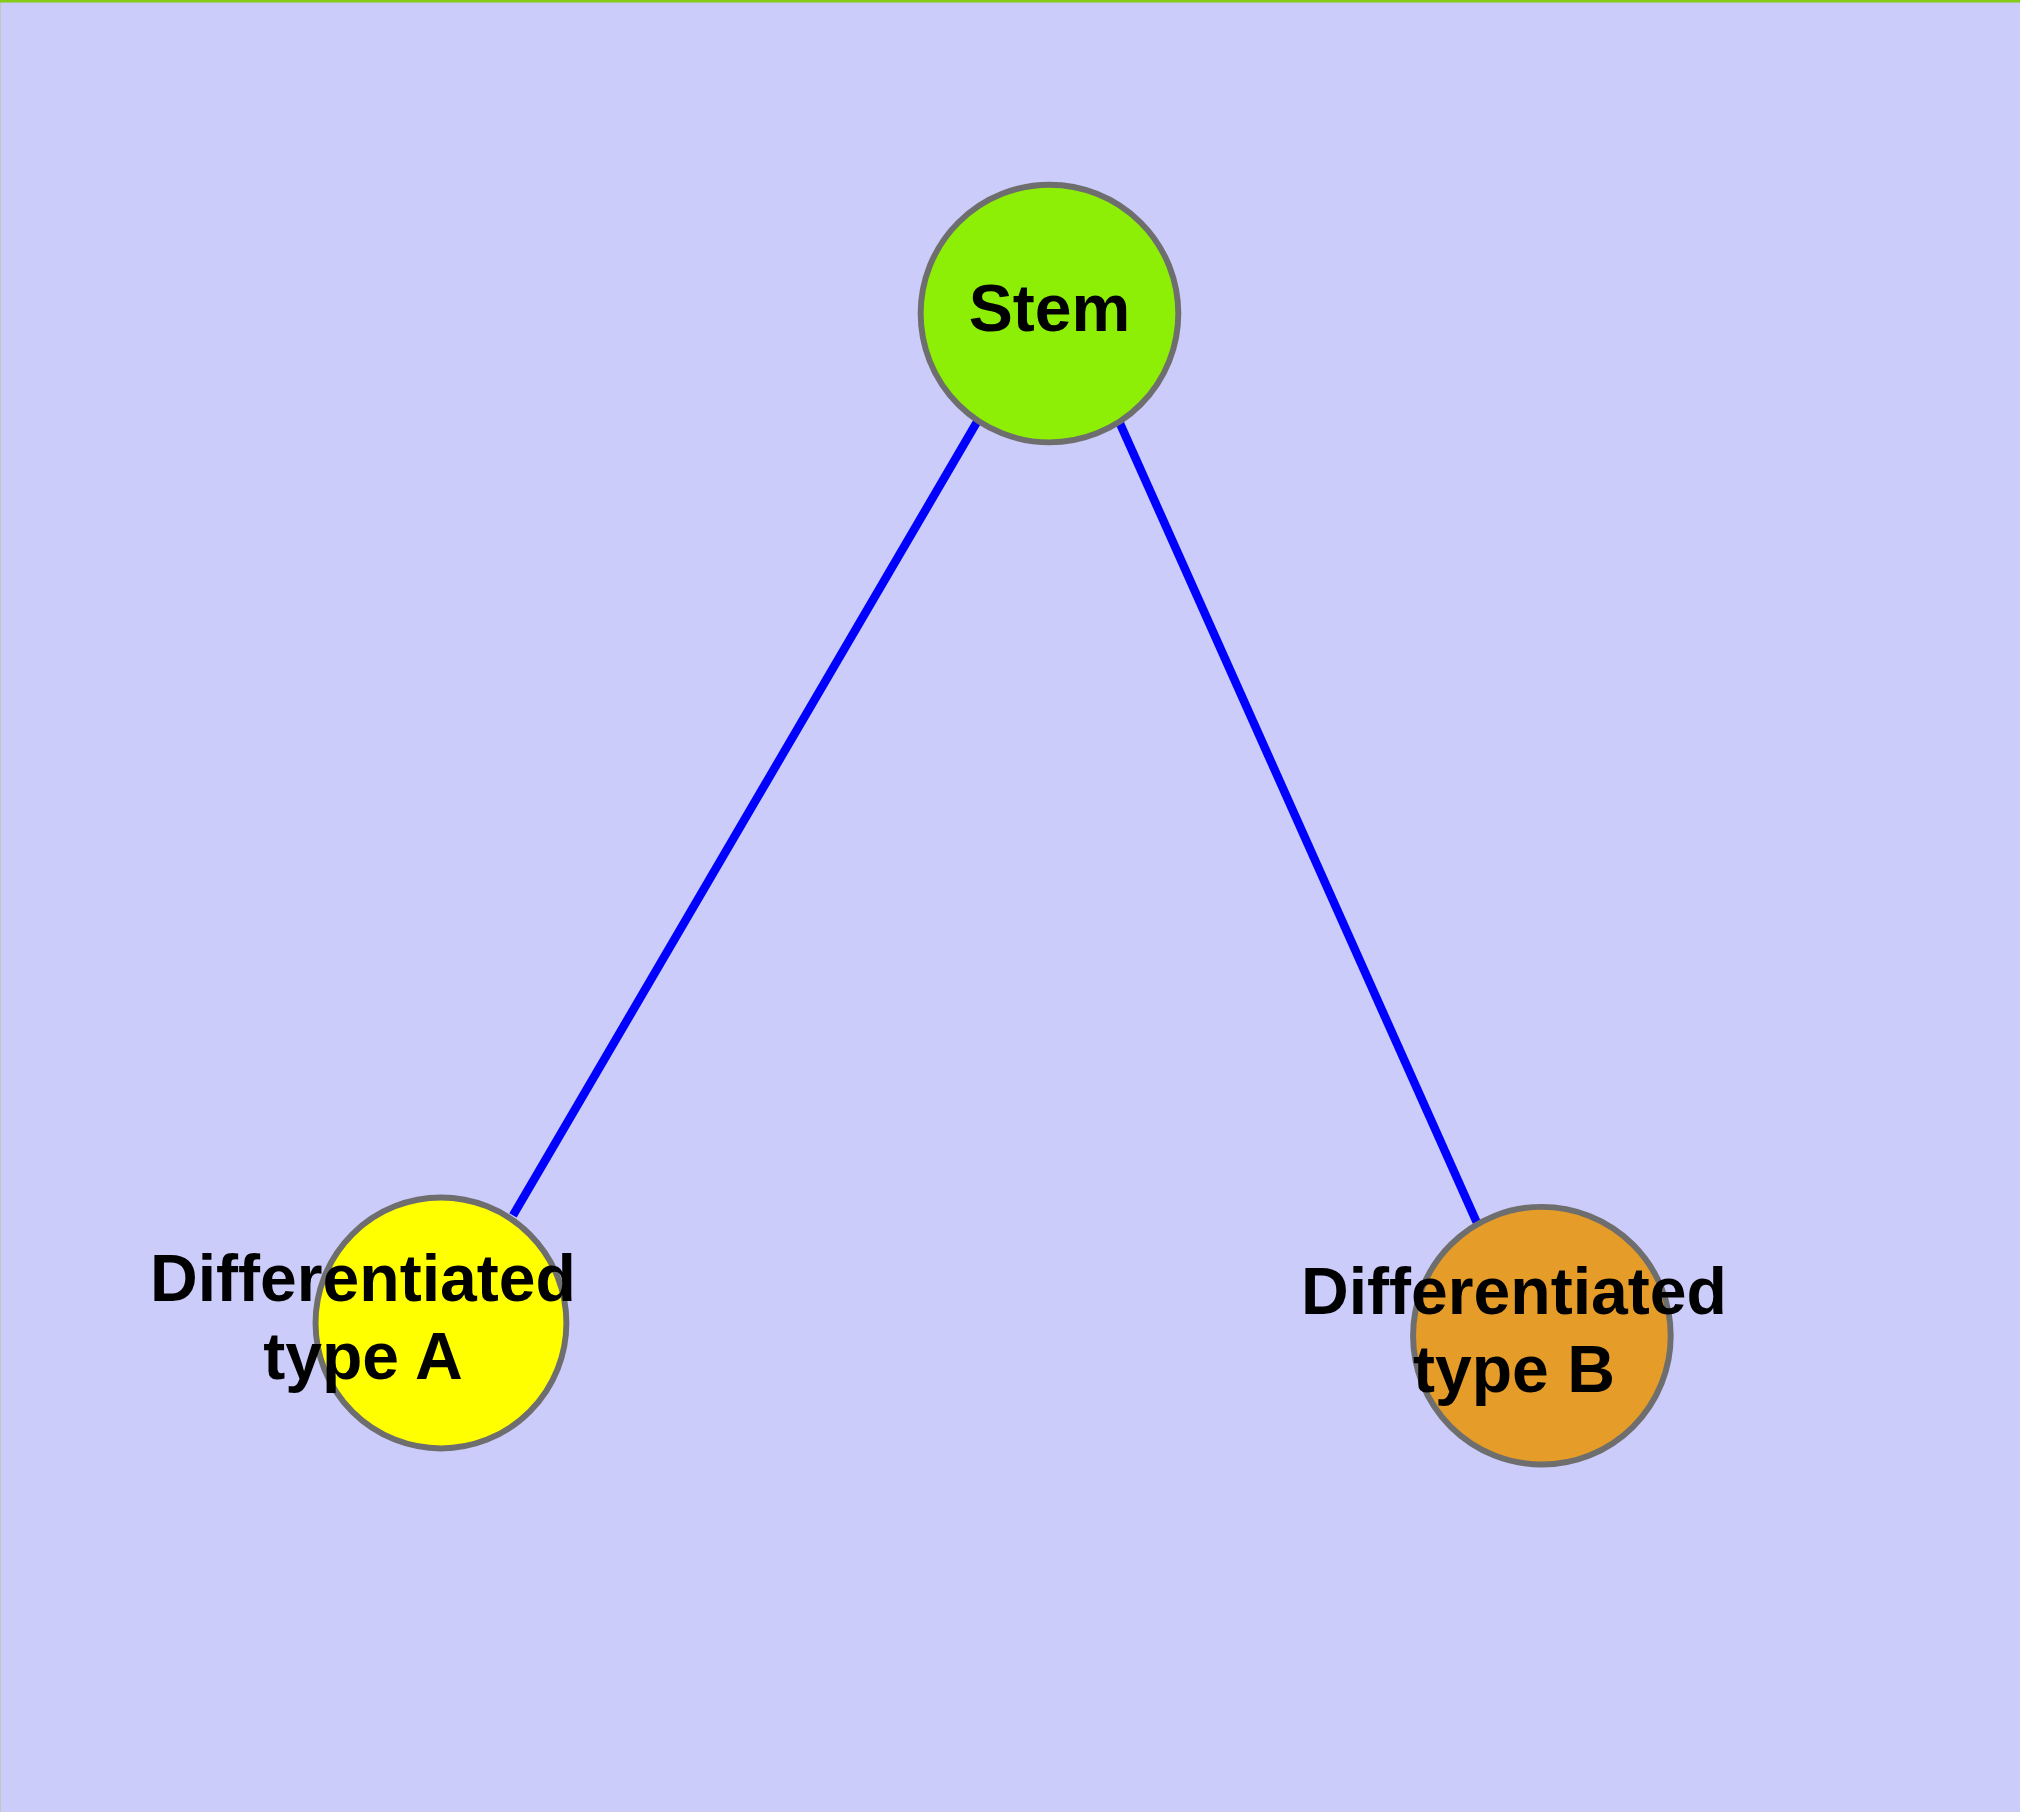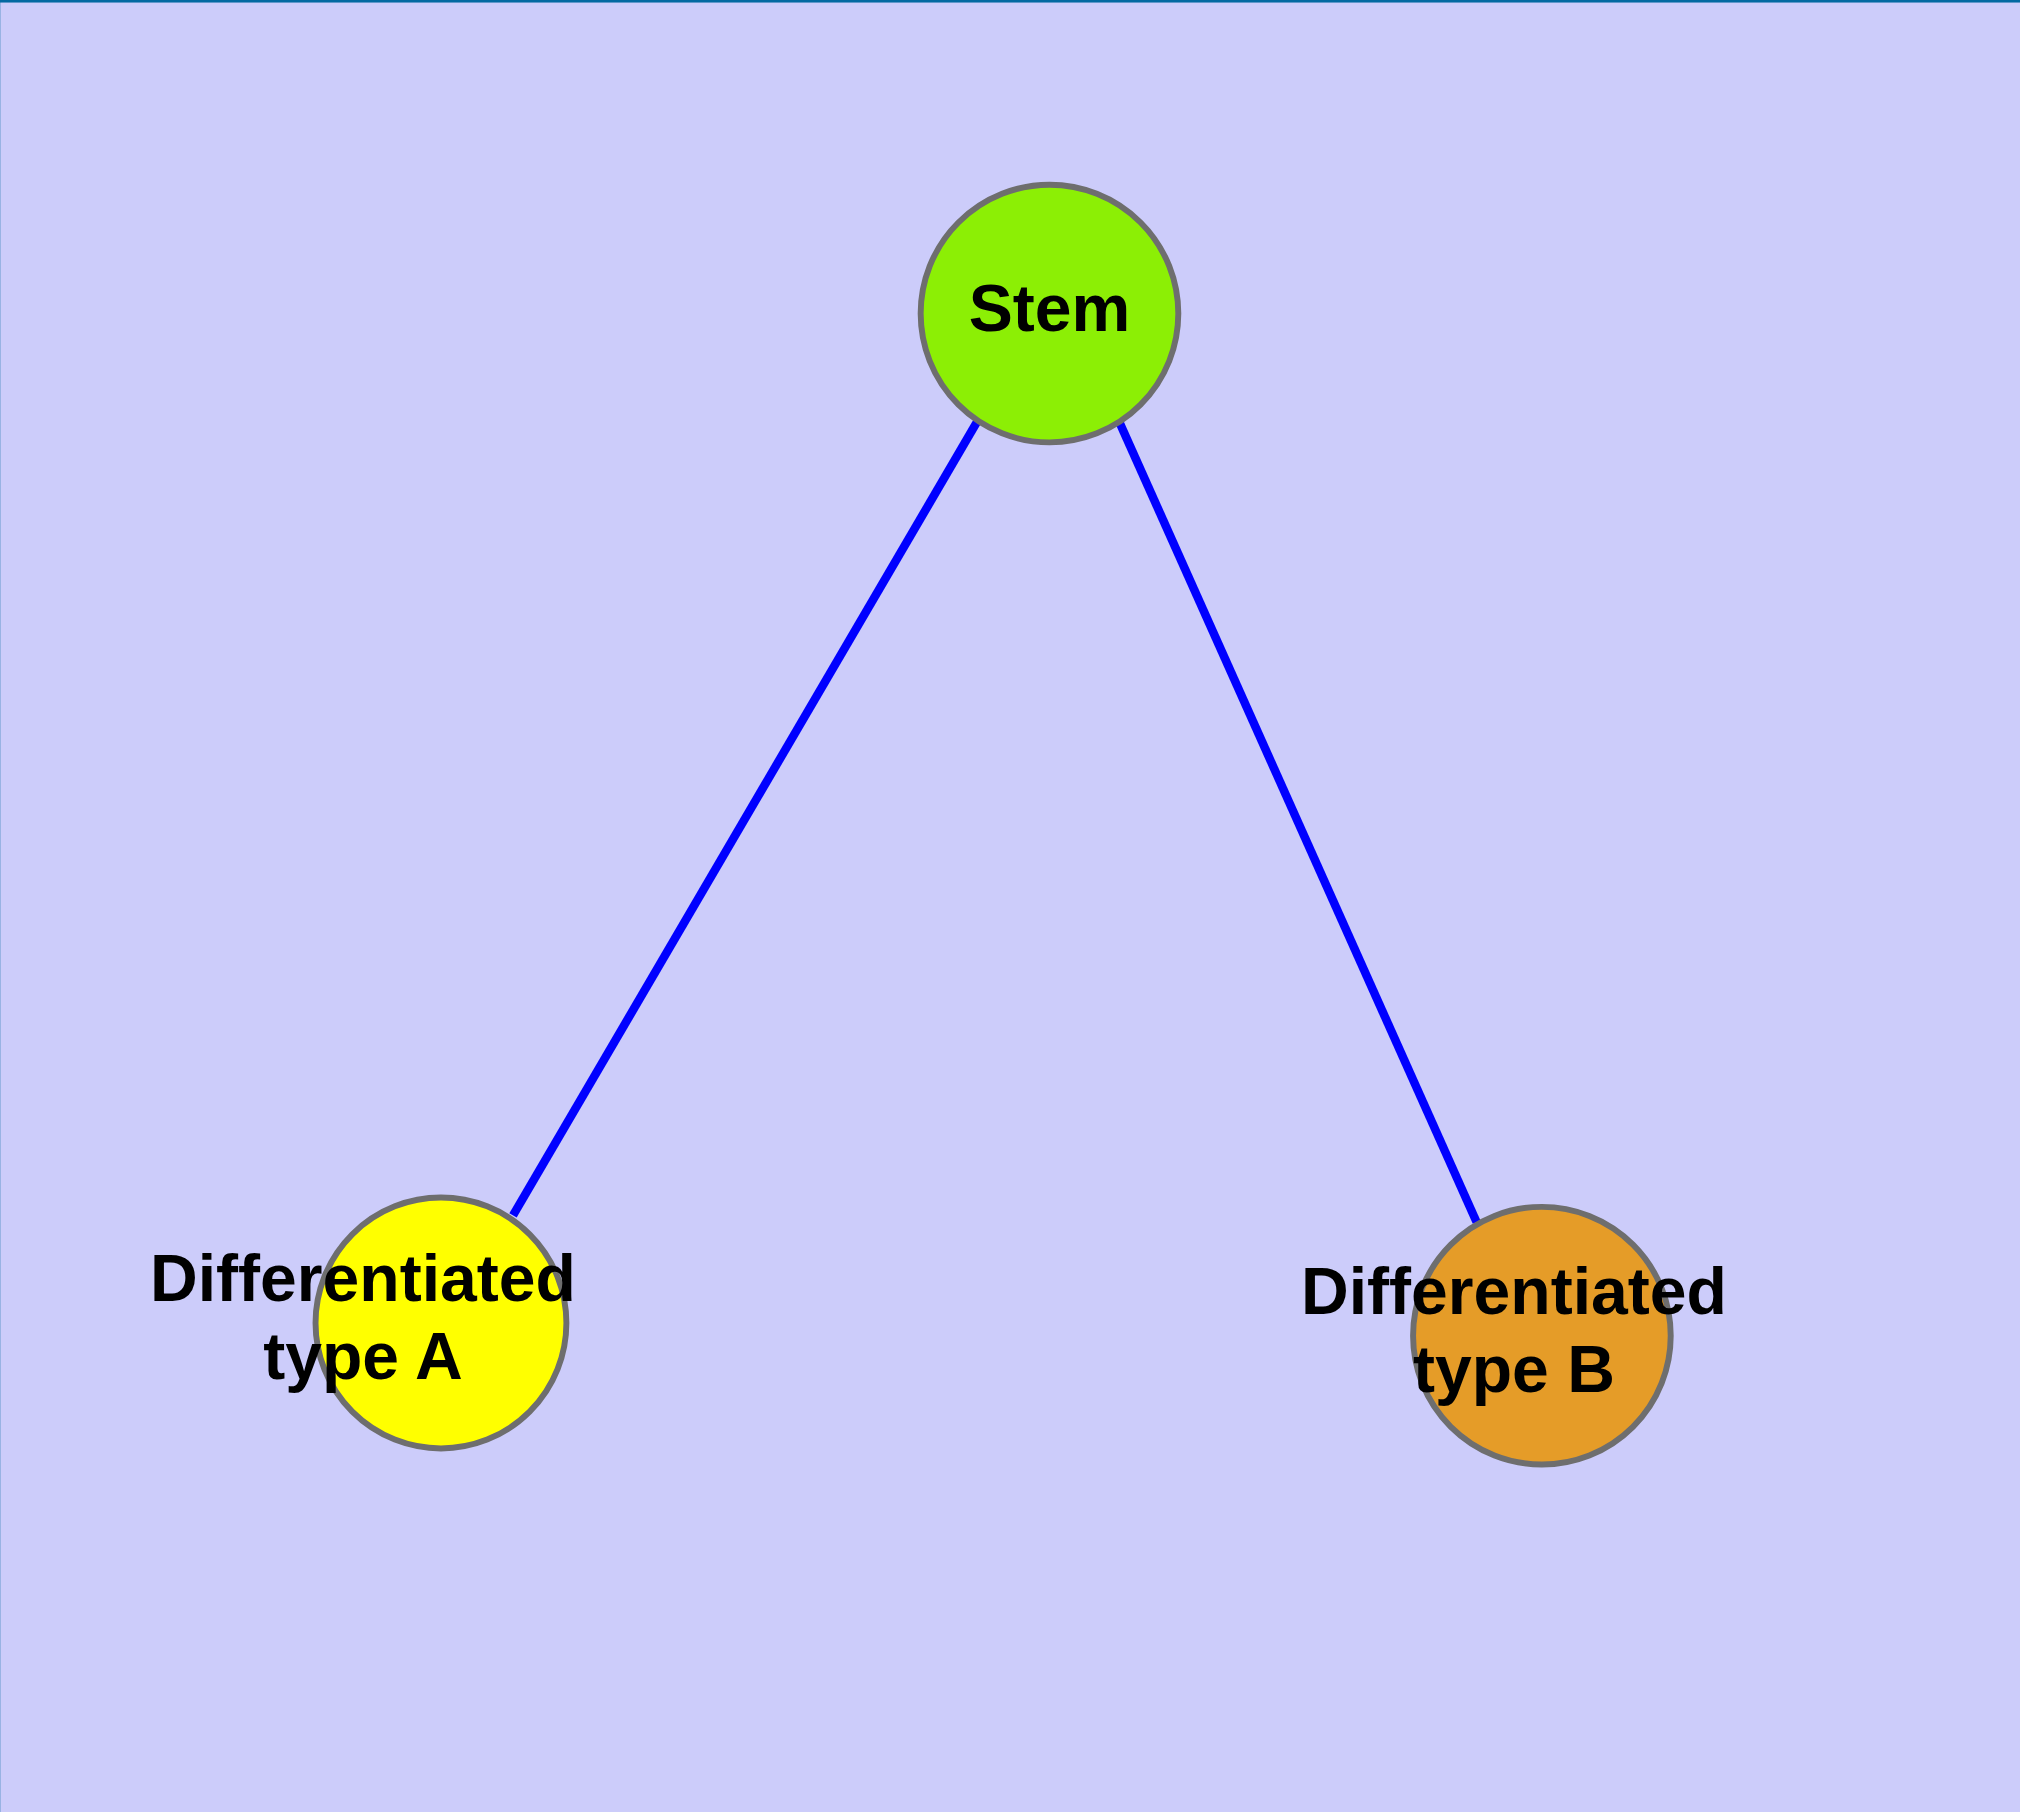--- a/index.html
+++ b/index.html
@@ -31,21 +31,21 @@
     font-weight: bold;
     fill: #000000;
     dominant-baseline: middle;
     text-anchor: middle;
     pointer-events: none;
   }
 </style>
 </head>
 <body>
 
-<div id="canvas" style="width: 2021px; height: 1812px; background: #0369a1;">
+<div id="canvas" style="width: 2021px; height: 1812px; background: #84cc16;">
   <svg id="graph-svg" viewBox="0 0 2384 2138" xmlns="http://www.w3.org/2000/svg">
 
     <rect id="bg-rect" x="0" y="3" width="2384" height="2135" fill="#ccccfa"></rect>
 
     <g id="edge-layer">
         <line x1="1153" y1="497" x2="605" y2="1434" stroke="#0000ff" stroke-width="10" stroke-linecap="butt"></line>
         <line x1="1320" y1="497" x2="1742" y2="1442" stroke="#0000ff" stroke-width="10" stroke-linecap="butt"></line>
       </g>
 
     <g id="node-layer">

